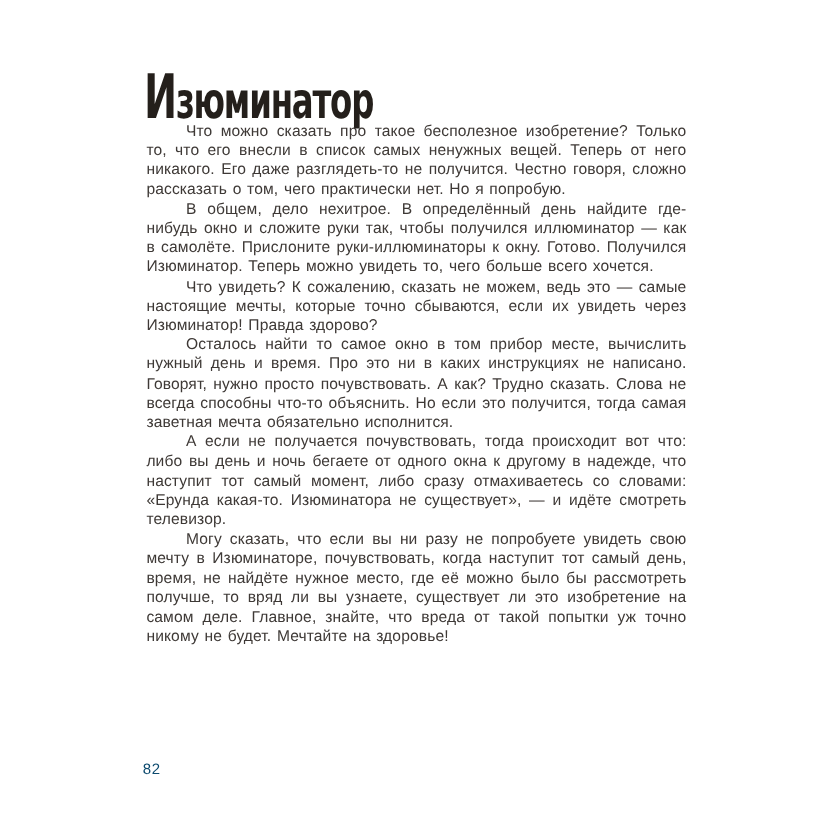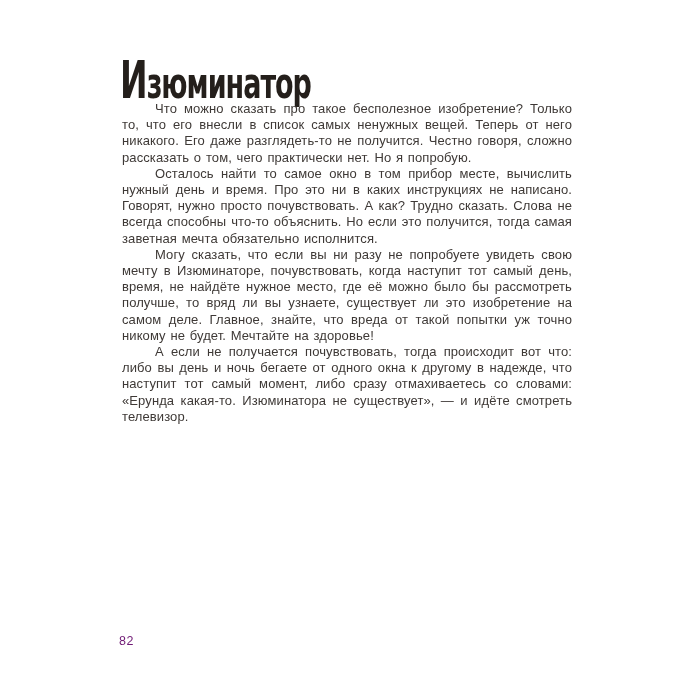--- a/index.html
+++ b/index.html
@@ -47,33 +47,35 @@
   .body-text p {
     margin: 0;
     padding: 0;
     text-indent: 33px;
   }
   .page-number {
     position: absolute;
     left: 119px;
     top: 634px;
     font-size: 12.5px;
-    color: #701a75;
+    color: #0c4a6e;
     letter-spacing: 0.5px;
   }
 </style>
 </head>
 <body>
 
 <div class="sheet">
 
   <h1 class="chapter-title">Изюминатор</h1>
 
   <div class="body-text">
     <p>Что можно сказать про такое бесполезное изобретение? Только то, что его внесли в список самых ненужных вещей. Теперь от него никакого. Его даже разглядеть-то не получится. Честно говоря, сложно рассказать о том, чего практически нет. Но я попробую.</p>
+    <p>В общем, дело нехитрое. В определённый день найдите где-нибудь окно и сложите руки так, чтобы получился иллюминатор — как в самолёте. Прислоните руки-иллюминаторы к окну. Готово. Получился Изюминатор. Теперь можно увидеть то, чего больше всего хочется.</p>
+    <p>Что увидеть? К сожалению, сказать не можем, ведь это — самые настоящие мечты, которые точно сбываются, если их увидеть через Изюминатор! Правда здорово?</p>
     <p>Осталось найти то самое окно в том прибор месте, вычислить нужный день и время. Про это ни в каких инструкциях не написано. Говорят, нужно просто почувствовать. А как? Трудно сказать. Слова не всегда способны что-то объяснить. Но если это получится, тогда самая заветная мечта обязательно исполнится.</p>
+    <p>А если не получается почувствовать, тогда происходит вот что: либо вы день и ночь бегаете от одного окна к другому в надежде, что наступит тот самый момент, либо сразу отмахиваетесь со словами: «Ерунда какая-то. Изюминатора не существует», — и идёте смотреть телевизор.</p>
     <p>Могу сказать, что если вы ни разу не попробуете увидеть свою мечту в Изюминаторе, почувствовать, когда наступит тот самый день, время, не найдёте нужное место, где её можно было бы рассмотреть получше, то вряд ли вы узнаете, существует ли это изобретение на самом деле. Главное, знайте, что вреда от такой попытки уж точно никому не будет. Мечтайте на здоровье!</p>
-    <p>А если не получается почувствовать, тогда происходит вот что: либо вы день и ночь бегаете от одного окна к другому в надежде, что наступит тот самый момент, либо сразу отмахиваетесь со словами: «Ерунда какая-то. Изюминатора не существует», — и идёте смотреть телевизор.</p>
   </div>
 
   <div class="page-number">82</div>
 
 </div>
 
 </body></html>

